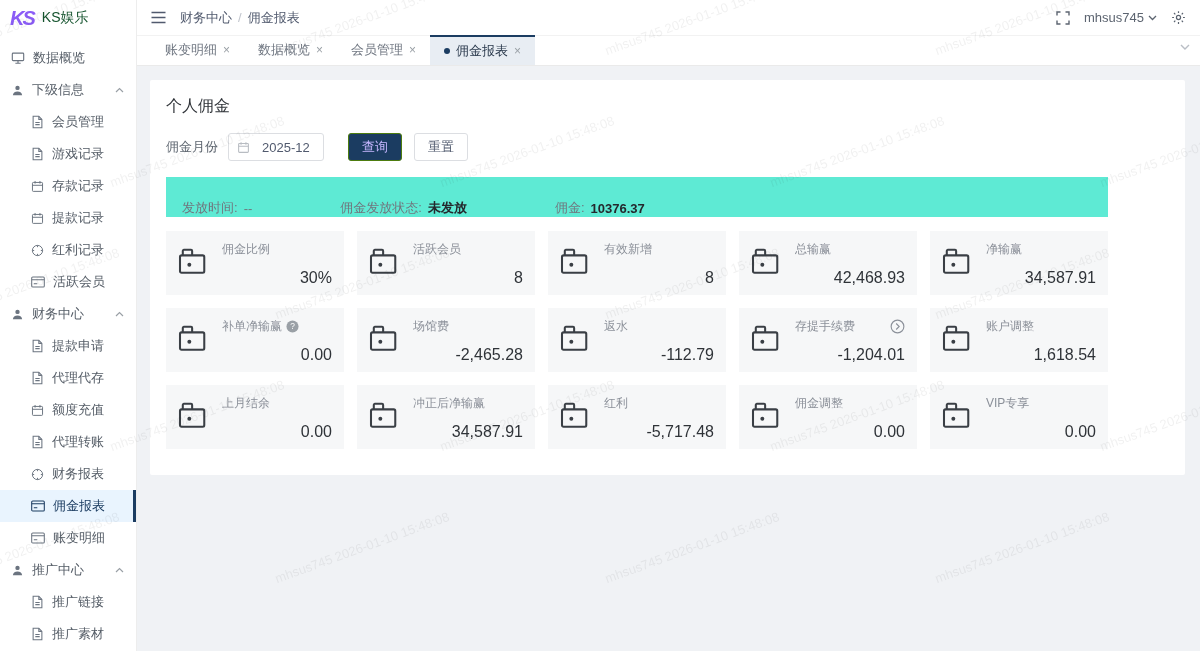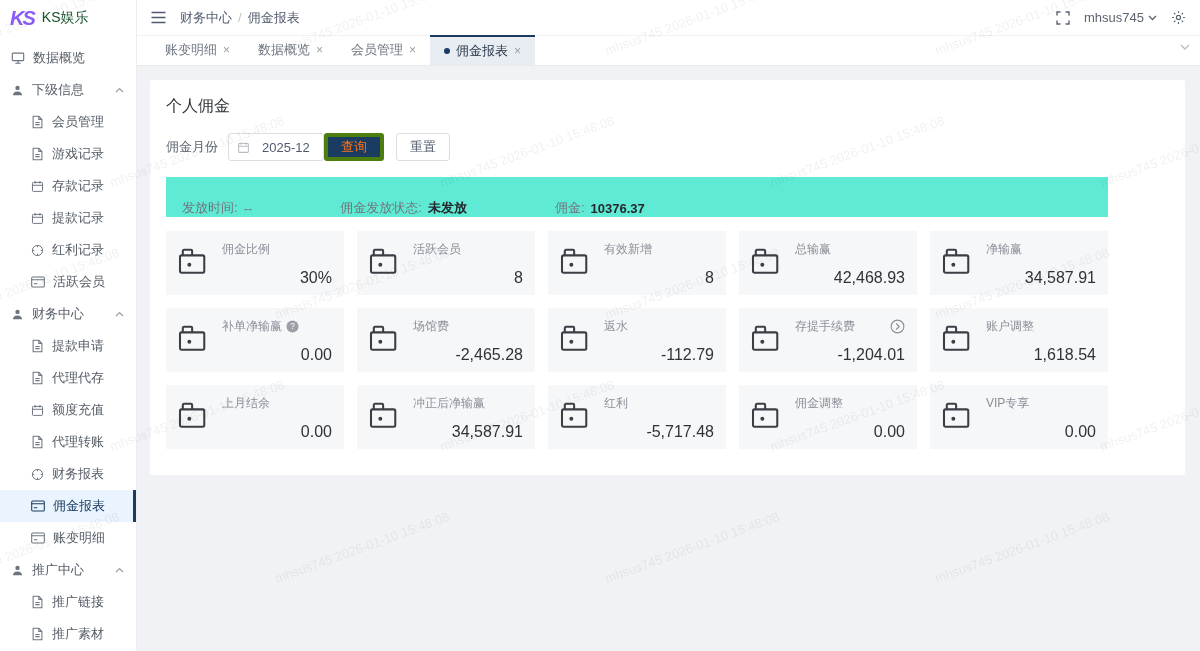--- a/index.html
+++ b/index.html
@@ -47,21 +47,21 @@
   .content { flex:1; background:#f0f2f5; padding:14px 15px 0 13px; }
   .panel { background:#fff; border-radius:2px; padding:16px 16px 26px 16px; }
   .panel-title { font-size:16px; color:#2f3338; margin-bottom:16px; }
 
   .query-row { display:flex; align-items:center; margin-bottom:16px; }
   .query-label { color:#5f6771; margin-right:10px; }
   .date-input { width:96px; height:28px; border:1px solid #dcdee2; border-radius:3px; background:#fff;
                 display:flex; align-items:center; padding:0 8px; color:#515a6e; gap:12px; cursor:pointer; }
   .btn { height:28px; border-radius:3px; display:inline-flex; align-items:center; justify-content:center;
          padding:0 13px; cursor:pointer; font-size:13px; }
-  .btn-primary { background:#1b3c61; color:#f97316; border:4px solid #4d7c0f; }
+  .btn-primary { background:#1b3c61; color:#c4b5fd; border:1px solid #4d7c0f; margin-left:24px; }
   .btn-plain { background:#fff; color:#515a6e; border:1px solid #dcdee2; margin-left:12px; }
 
   .summary-bar { width:942px; height:40px; background:#5eead4; display:flex; align-items:flex-end; padding:0 16px; margin-bottom:14px; }
   .summary-item { display:flex; align-items:center; margin-right:88px; color:#70767e; }
   .summary-item .s-val { margin-left:6px; color:#70767e; }
   .summary-item .s-val.strong { color:#24282d; font-weight:bold; }
 
   .cards-grid { display:grid; grid-template-columns:repeat(5,178px); gap:13px; }
   .card { background:#f6f7f8; height:64px; padding:10px 12px 8px 12px; display:flex; align-items:flex-start; }
   .card .folder { color:#3a3f45; margin-top:6px; flex:0 0 auto; }

